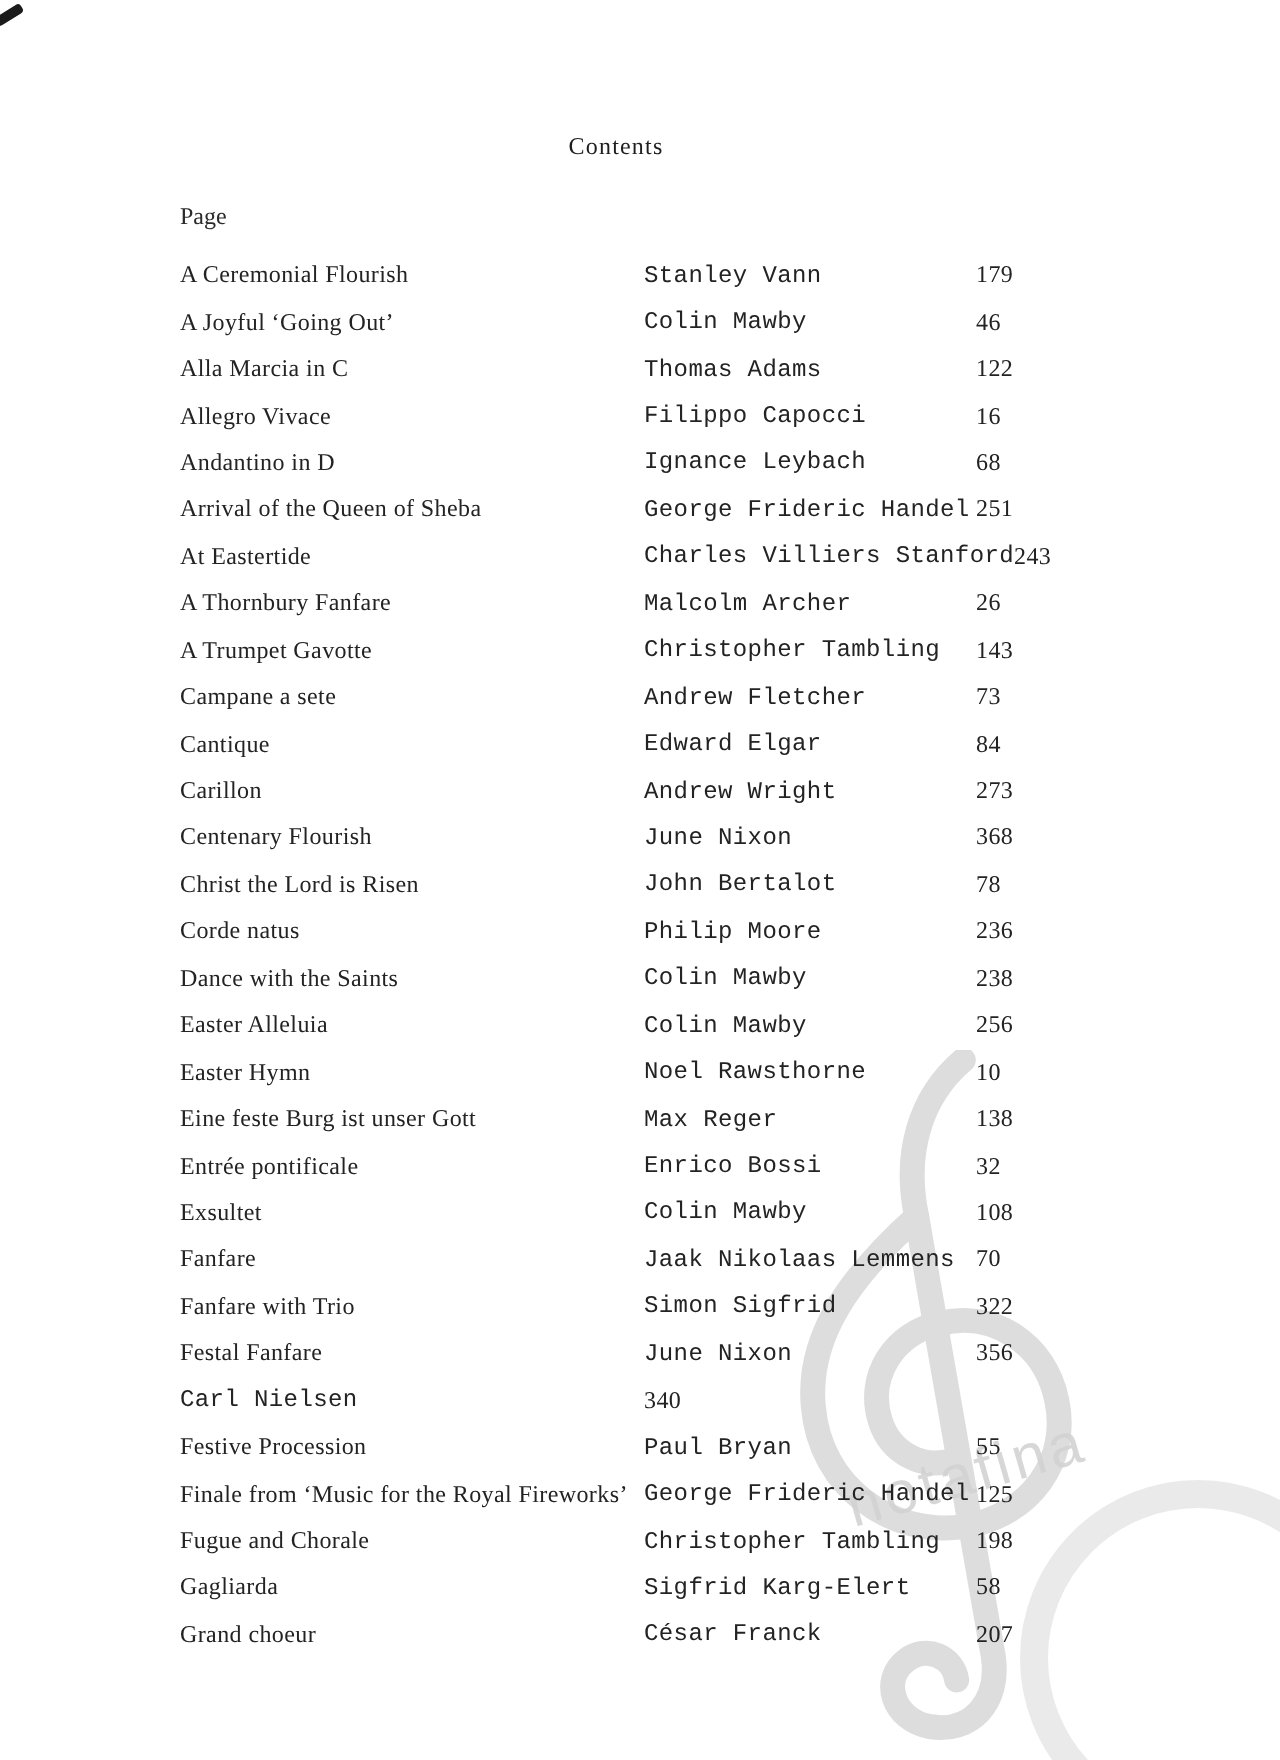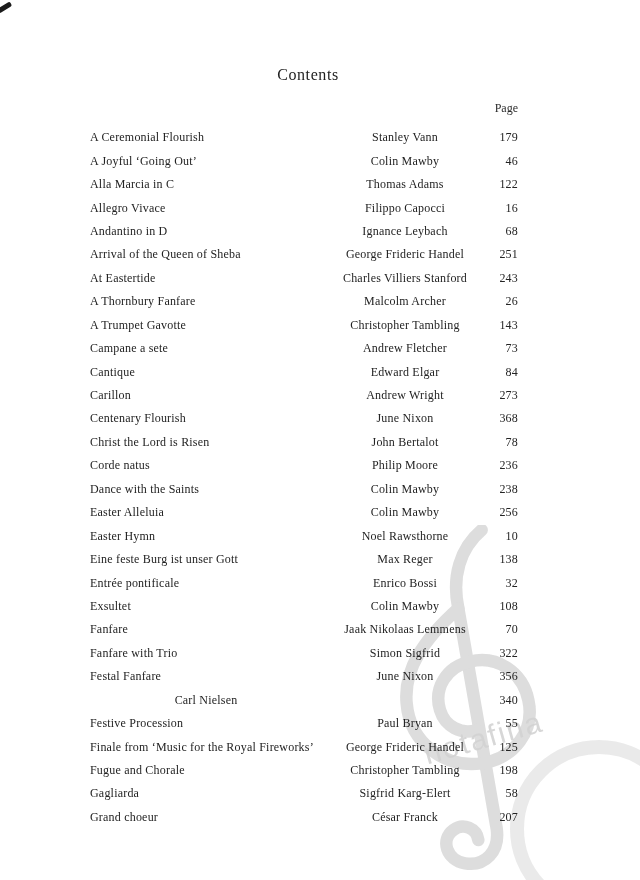--- a/index.html
+++ b/index.html
@@ -14,51 +14,50 @@
     color: #232323;
     position: relative;
     overflow: hidden;
   }
   .doc-title {
     position: absolute;
     top: 66px;
     left: 0;
     width: 616px;
     text-align: center;
-    font-size: 16px;
+    font-size: 12px;
     letter-spacing: 0.6px;
     color: #1e1e1e;
     z-index: 2;
   }
   .toc {
     position: absolute;
     left: 90px;
     top: 100px;
     width: 428px;
     z-index: 2;
   }
   .page-col-header {
-    text-align: right;
     font-size: 12px;
     height: 26px;
     line-height: 16px;
     color: #2a2a2a;
   }
   .row {
     display: grid;
     grid-template-columns: 232px 1fr auto;
     height: 23.45px;
     align-items: center;
     font-size: 12px;
     letter-spacing: 0.2px;
     white-space: nowrap;
   }
   .row .t { text-align: left; }
-  .row .c { text-align: center; }
-  .row .p { text-align: right; min-width: 30px; }
+  .row .c { text-align: left; font-family: Liberation Mono, monospace; }
+  .row .p { min-width: 30px; }
   
   .watermark {
     position: absolute;
     left: 360px;
     top: 525px;
     width: 300px;
     height: 360px;
     z-index: 1;
     pointer-events: none;
   }

